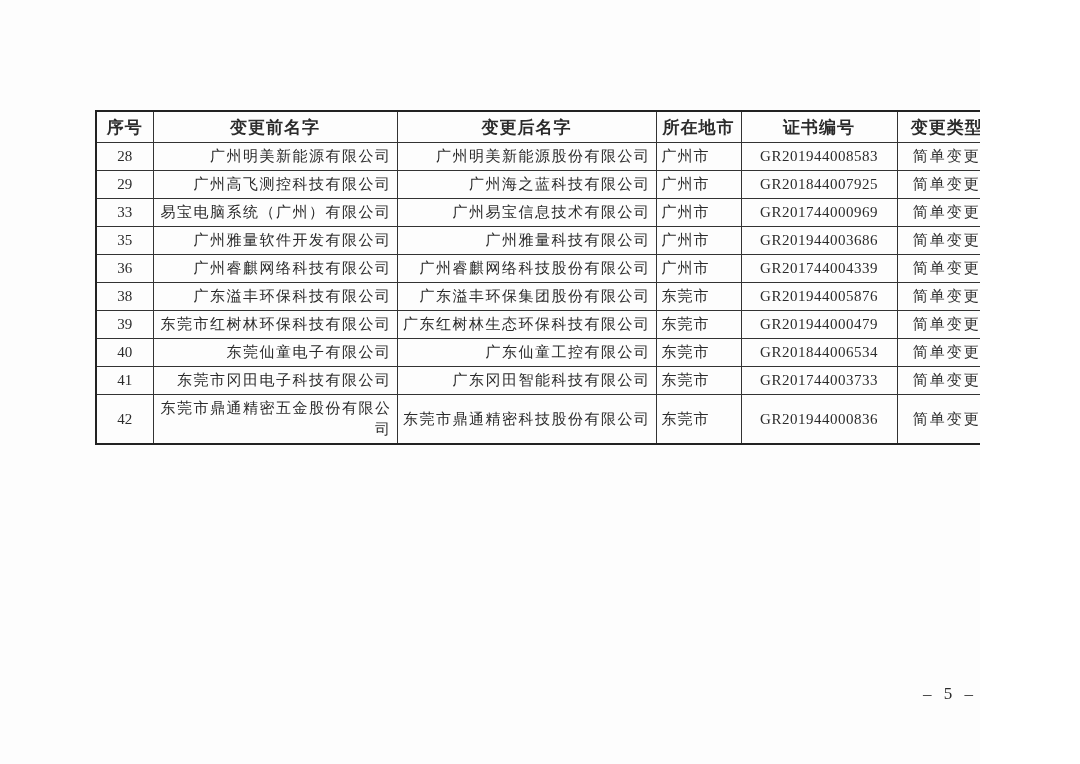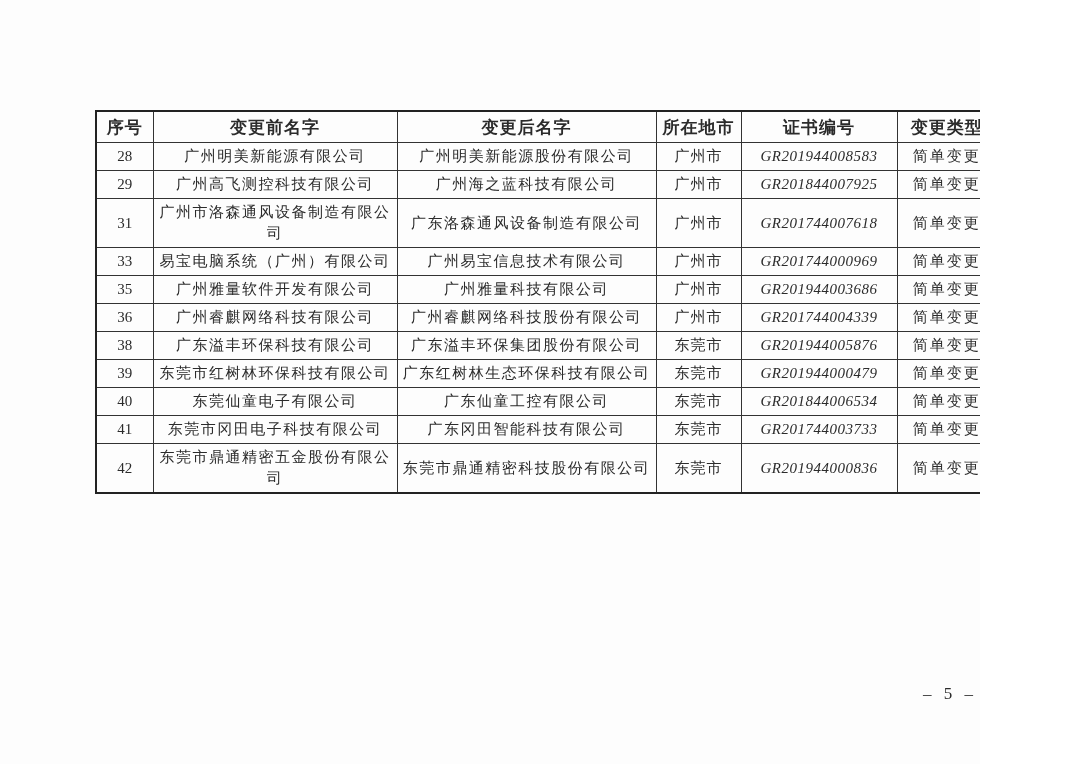--- a/index.html
+++ b/index.html
@@ -39,34 +39,33 @@
     text-align: center;
     letter-spacing: 1px;
     height: 24px;
     padding: 3px 2px;
   }
   .c-no {
     text-align: center;
     font-size: 16px;
   }
   .c-name {
-    text-align: center;
+    text-align: right;
     letter-spacing: 1.5px;
     word-break: break-all;
   }
   .c-city {
-    text-align: center;
+    text-align: left;
     letter-spacing: 1px;
   }
   .c-cert {
     text-align: center;
     font-size: 17px;
     font-family: "Liberation Serif", "DejaVu Serif", serif;
     letter-spacing: 0.5px;
-    font-style: italic;
   }
   .c-type {
     text-align: center;
     letter-spacing: 2px;
     margin-left: 45px;
   }
   .page-number {
     position: absolute;
     top: 684px;
     left: 915px;
@@ -109,28 +108,20 @@
           <td class="c-city">广州市</td>
           <td class="c-cert">GR201944008583</td>
           <td class="c-type">简单变更</td>
         </tr>
         <tr>
           <td class="c-no">29</td>
           <td class="c-name">广州高飞测控科技有限公司</td>
           <td class="c-name">广州海之蓝科技有限公司</td>
           <td class="c-city">广州市</td>
           <td class="c-cert">GR201844007925</td>
-          <td class="c-type">简单变更</td>
-        </tr>
-        <tr>
-          <td class="c-no">31</td>
-          <td class="c-name">广州市洛森通风设备制造有限公司</td>
-          <td class="c-name">广东洛森通风设备制造有限公司</td>
-          <td class="c-city">广州市</td>
-          <td class="c-cert">GR201744007618</td>
           <td class="c-type">简单变更</td>
         </tr>
         <tr>
           <td class="c-no">33</td>
           <td class="c-name">易宝电脑系统（广州）有限公司</td>
           <td class="c-name">广州易宝信息技术有限公司</td>
           <td class="c-city">广州市</td>
           <td class="c-cert">GR201744000969</td>
           <td class="c-type">简单变更</td>
         </tr>

